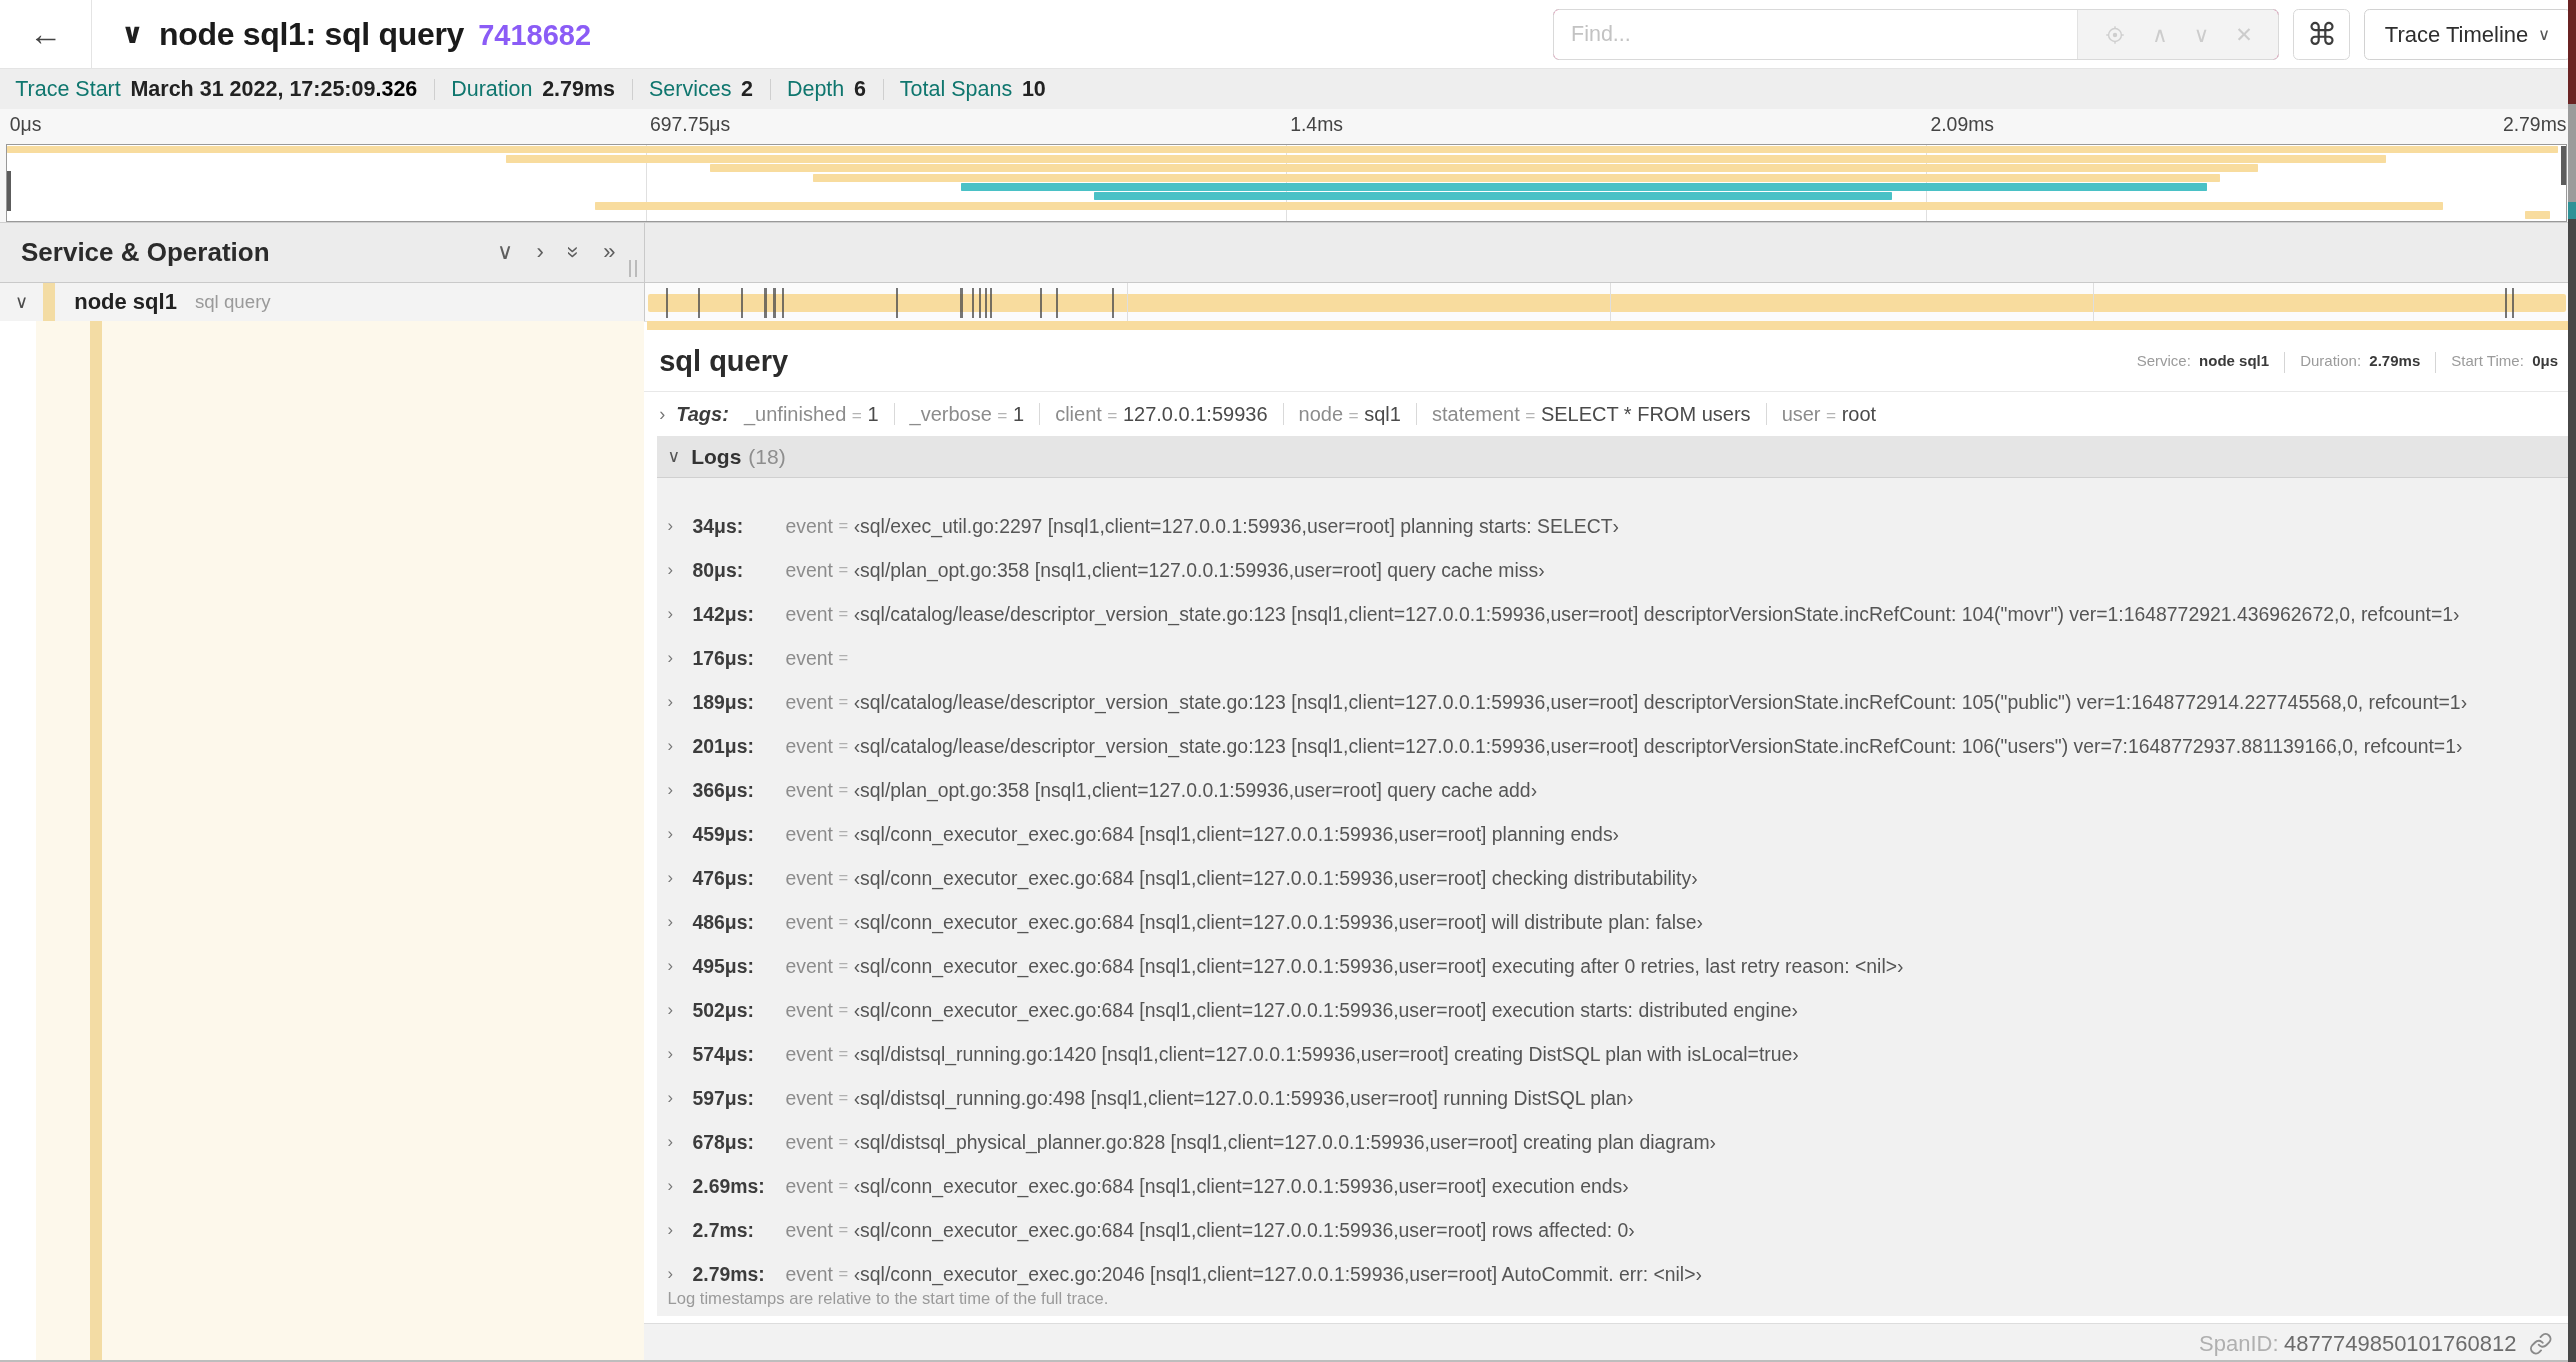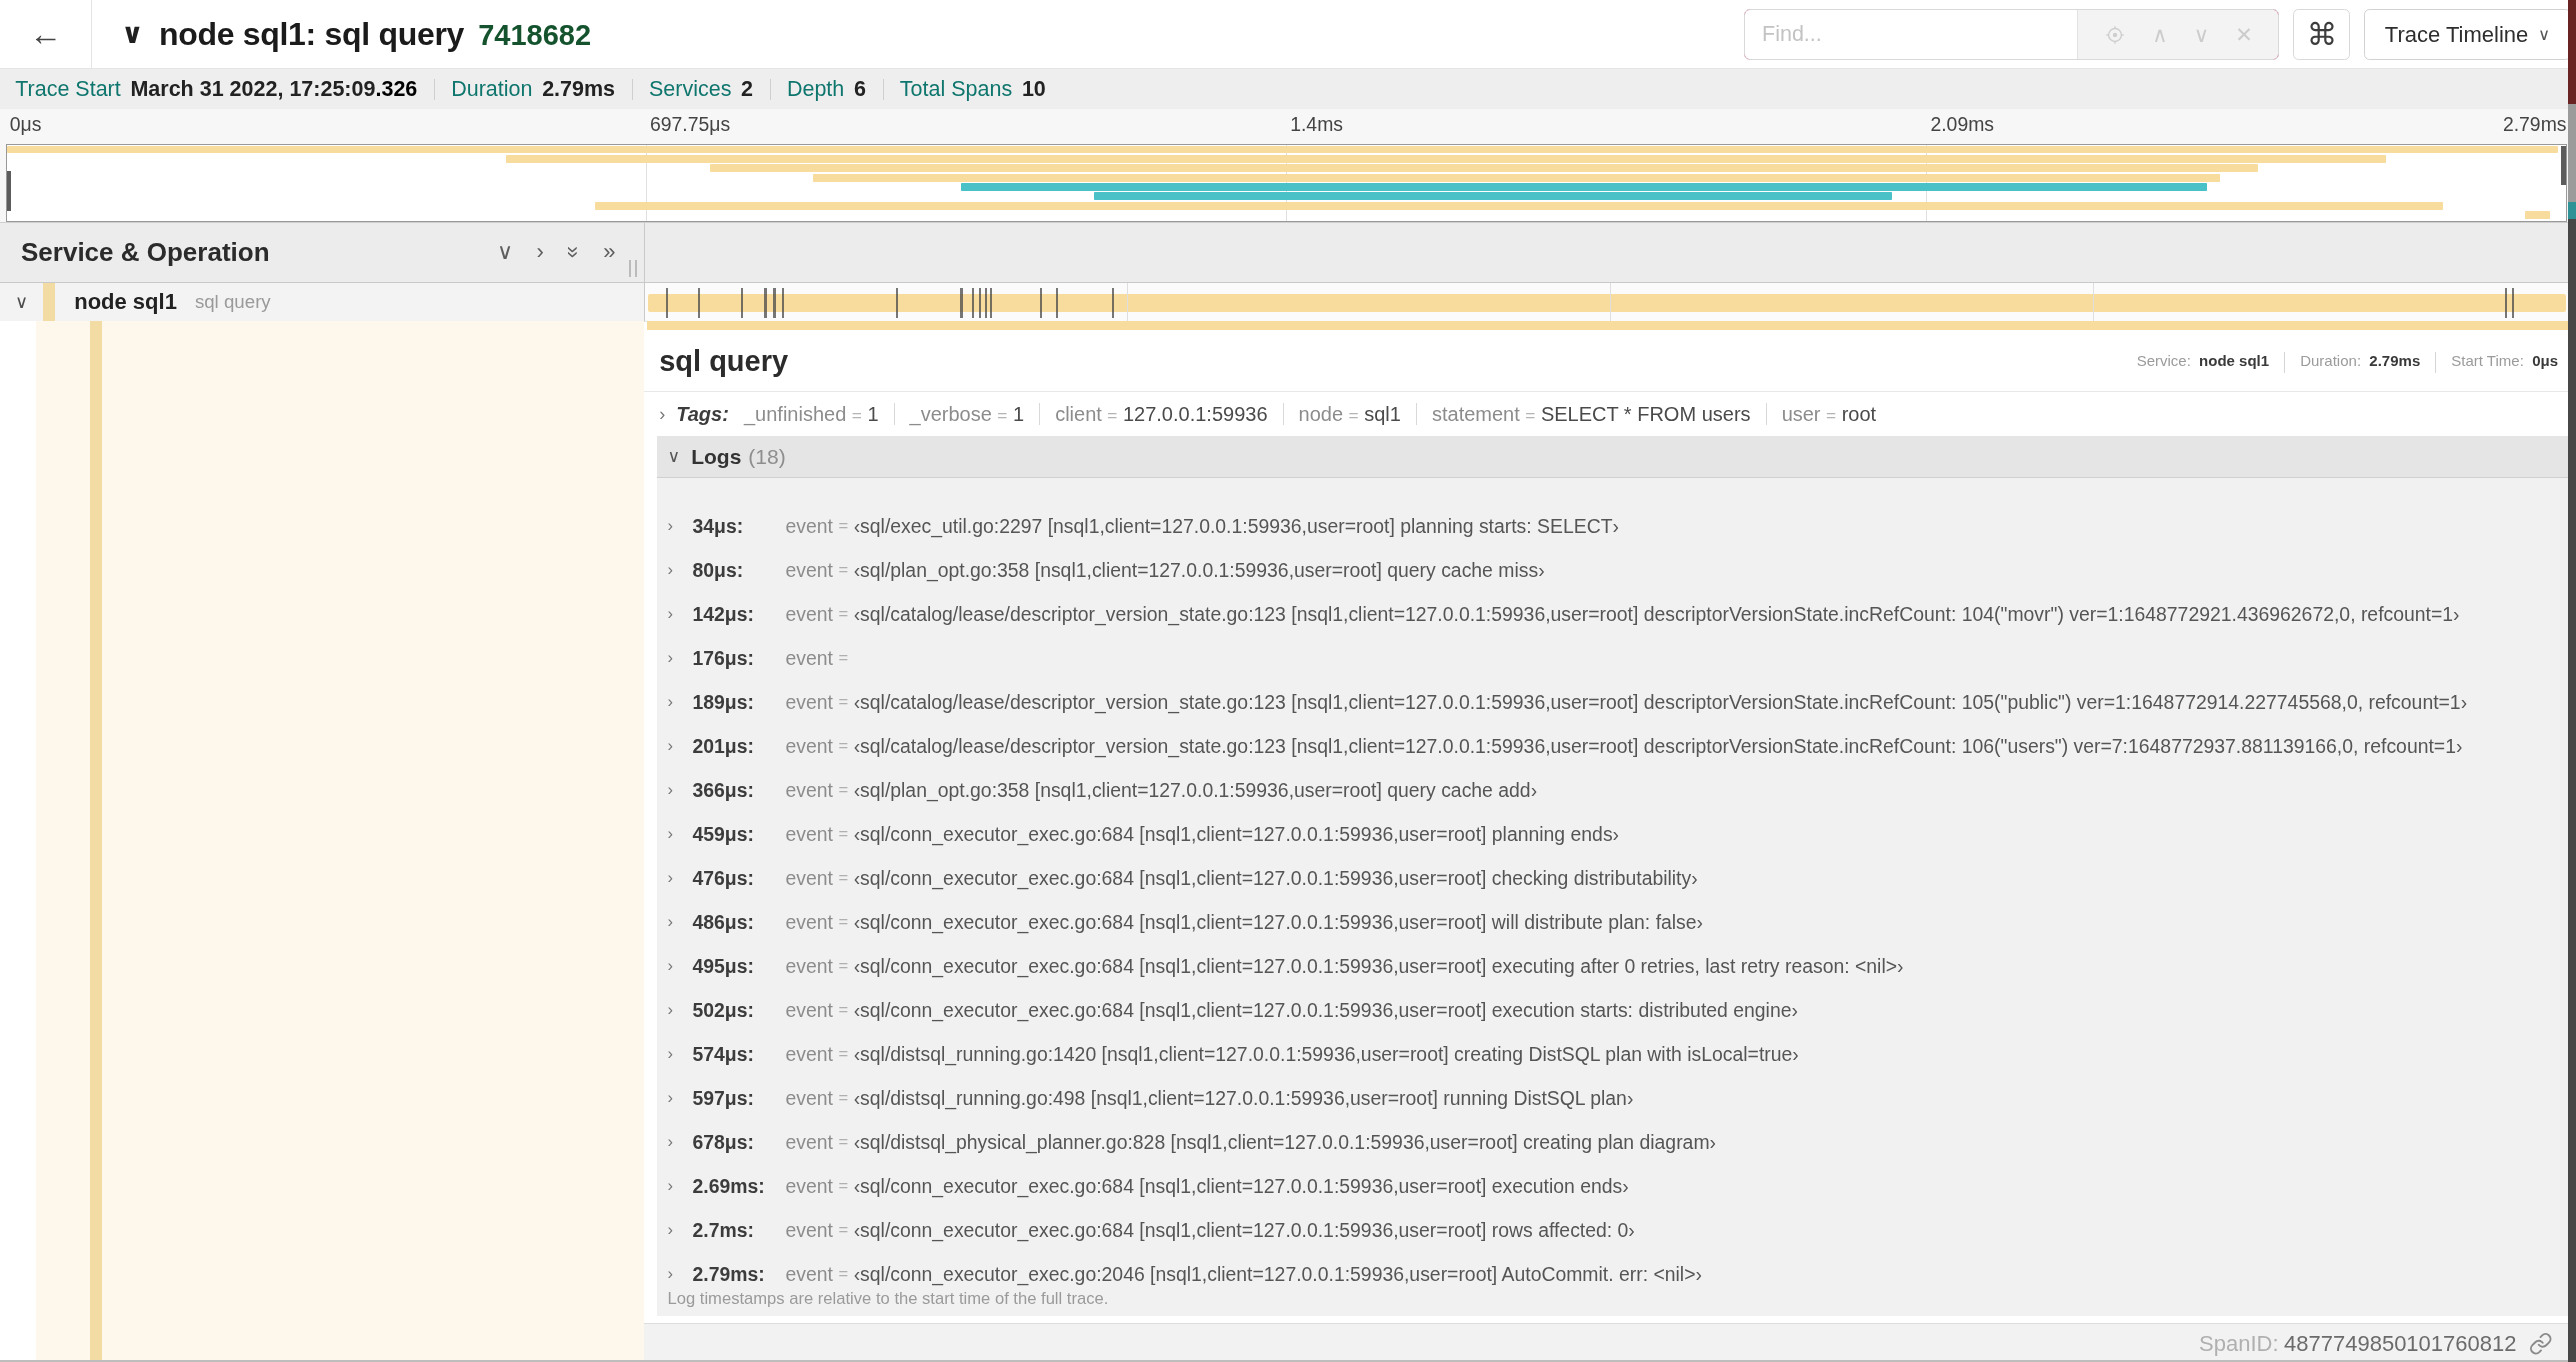--- a/index.html
+++ b/index.html
@@ -9,23 +9,23 @@
 
   
   .hdr { position:absolute; left:0; top:0; width:100%; height:69px; background:#fff;
     border-bottom:0.7px solid #e4e4e4; display:flex; align-items:center; }
   .back-col { width:92px; height:69px; border-right:0.7px solid #e4e4e4;
     display:flex; align-items:center; justify-content:center; cursor:pointer; }
   .back-col span { font-size:33px; color:#444; }
   .title-wrap { display:flex; align-items:baseline; margin-left:29px; white-space:nowrap; }
   .hdr-caret { font-size:28px; font-weight:bold; color:#1f1f1f; margin-right:15.2px; position:relative; top:-1.4px; }
   .hdr h1 { font-size:32px; font-weight:bold; color:#1b1b1b; letter-spacing:-0.3px; display:inline; }
-  .trace-id { font-size:29px; color:#14532d; margin-left:14px; font-weight:bold; }
+  .trace-id { font-size:29px; color:#8b5cf6; margin-left:14px; font-weight:bold; }
   .hdr-right { position:absolute; right:5.5px; top:0; height:69px; display:flex; align-items:center; gap:14px; }
-  .find-box { display:flex; align-items:stretch; height:51px; width:535px;
+  .find-box { display:flex; align-items:stretch; height:51px; width:726px;
     border:0.7px solid #d9d9d9; border-radius:5.5px; overflow:hidden; background:#be185d; }
   .find-box input { border:none; outline:none; flex:1; font-size:21.5px; padding:0 16.6px;
     color:#555; font-family:inherit; background:#fff; }
   .find-box input::placeholder { color:#c3c3c3; }
   .find-sfx { width:201px; background:#f3f3f3; border-left:0.7px solid #e2e2e2;
     display:flex; align-items:center; justify-content:space-around; padding:0 12.5px; }
   .find-sfx .fi { color:#cccccc; font-size:21px; line-height:1; display:flex; align-items:center; }
   .find-sfx svg { stroke:#cfcfcf; }
   .kbd-btn { width:57px; height:51px; border:0.7px solid #d9d9d9; border-radius:5.5px; background:#fff;
     font-size:30.5px; color:#3d3d3d; display:flex; align-items:center; justify-content:center; cursor:pointer; }

